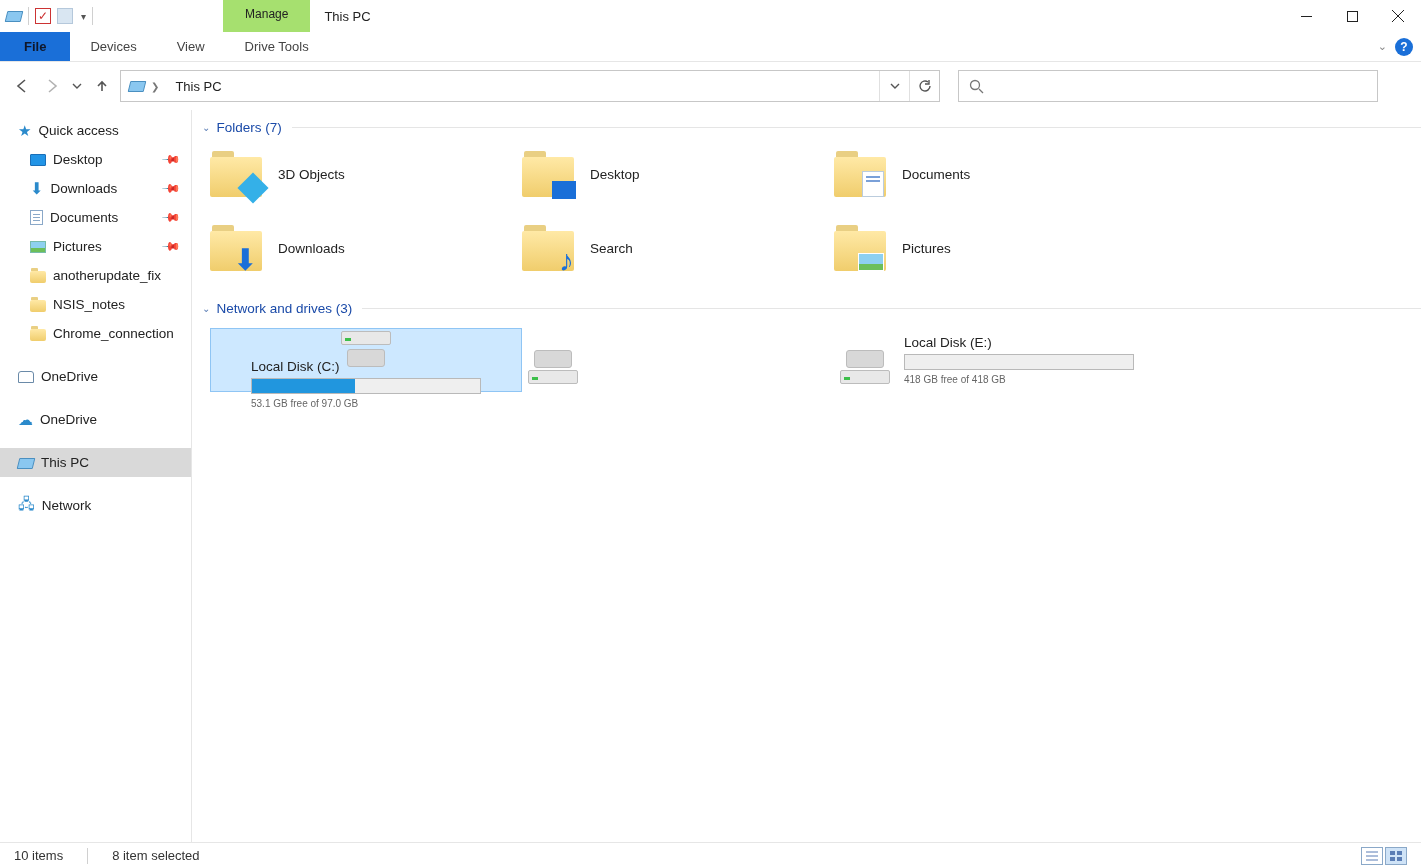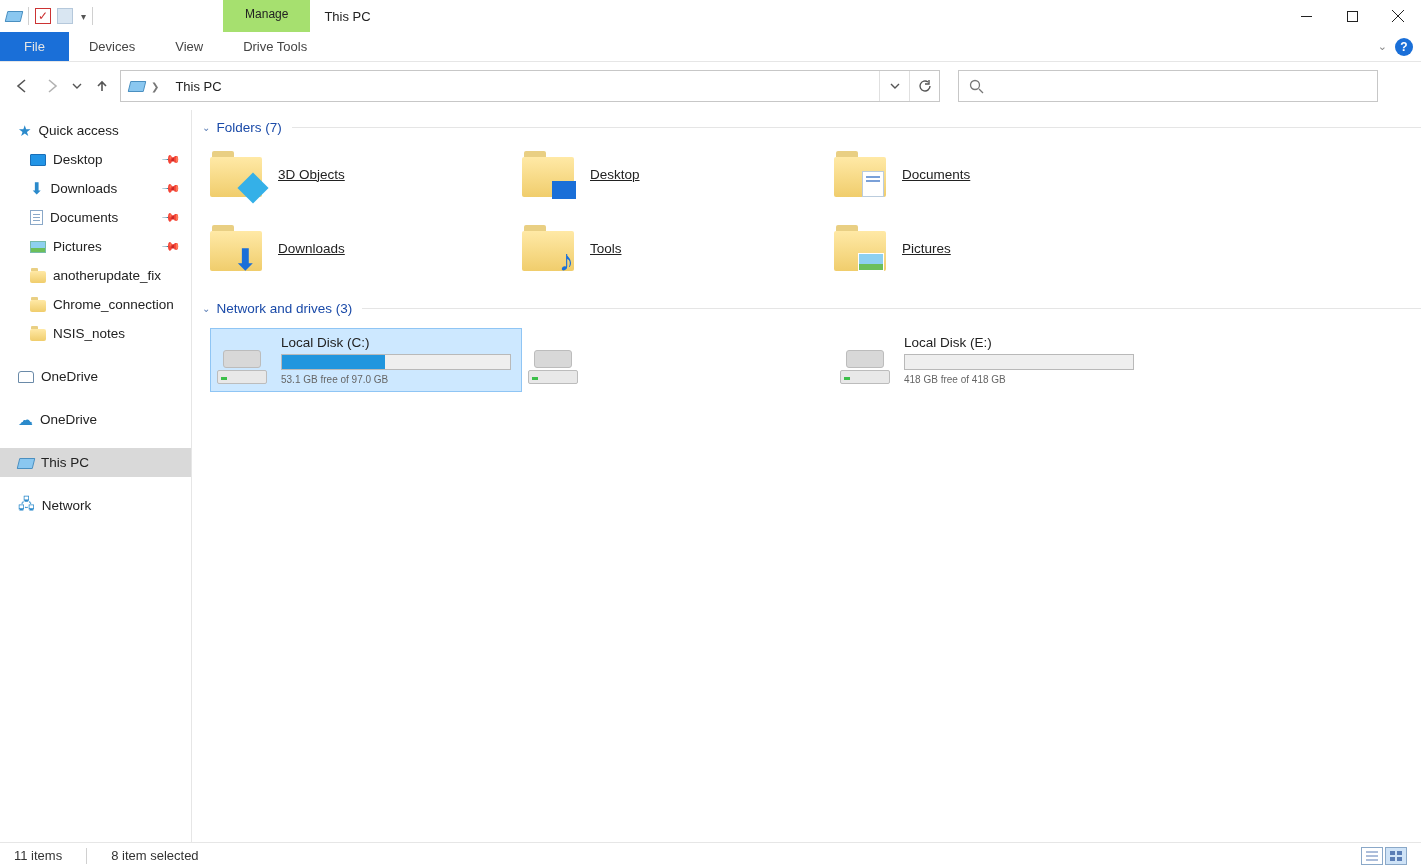--- a/index.html
+++ b/index.html
@@ -12,21 +12,21 @@
   .title-tabs { display: flex; align-items: stretch; margin-left: 120px; }
   .context-tab { background: #a6e06f; color: #222; font-size: 12px; padding: 7px 22px; }
   .title-text { display: flex; align-items: center; padding-left: 14px; font-size: 13px; }
   .win-controls { margin-left: auto; display: flex; }
   .win-btn { width: 46px; display: flex; align-items: center; justify-content: center; }
   .win-btn svg { stroke: #222; }
 
   
   .ribbon { height: 30px; display: flex; align-items: stretch; border-bottom: 1px solid #e6e6e6; position: relative; }
   .ribbon-tab { padding: 0 20px; display: flex; align-items: center; font-size: 13px; color: #444; }
-  .ribbon-tab.file { background: #1a6fd8; color: #e5e5e5; padding: 1px 24px; }
+  .ribbon-tab.file { background: #1a6fd8; color: #0f172a; padding: 1px 24px; font-weight: bold; }
   .ribbon-right { margin-left: auto; display: flex; align-items: center; padding-right: 8px; gap: 8px; }
   .help-circle { width: 18px; height: 18px; border-radius: 50%; background: #1a6fd8; color: #fff; font-size: 12px; font-weight: bold; display: flex; align-items: center; justify-content: center; }
 
   
   .navrow { height: 48px; display: flex; align-items: center; padding: 0 10px; gap: 6px; }
   .nav-btn { width: 24px; height: 24px; display: flex; align-items: center; justify-content: center; }
   .addrbar { flex: 1; height: 32px; border: 1px solid #c7c7c7; display: flex; align-items: center; max-width: 820px; }
   .addrbar .crumb { display: flex; align-items: center; padding: 0 8px; gap: 6px; height: 100%; }
   .addrbar .spacer { flex: 1; }
   .addr-btn { width: 30px; height: 100%; display: flex; align-items: center; justify-content: center; border-left: 1px solid #e0e0e0; }
@@ -42,29 +42,29 @@
   .tree-item.selected { background: #d9d9d9; }
   .tree-group-gap { height: 14px; }
   .pin { position: absolute; right: 12px; color: #7a7a7a; font-size: 12px; transform: rotate(45deg); }
 
   .content { flex: 1; overflow-y: auto; padding-bottom: 30px; }
   .group-header { display: flex; align-items: center; padding: 10px 0 6px 10px; color: #1a4aa8; font-size: 13.5px; }
   .group-header .line { flex: 1; height: 1px; background: #e5e5e5; margin-left: 10px; }
   .chev { margin-right: 6px; font-size: 10px; color: #5a7db5; }
 
   .folder-grid { display: grid; grid-template-columns: repeat(3, 312px); gap: 20px 0; padding: 6px 0 16px 18px; }
-  .folder-item { display: flex; align-items: center; gap: 16px; height: 54px; text-decoration: underline; }
+  .folder-item { display: flex; align-items: center; gap: 16px; height: 54px; }
   .folder-icon-lg { width: 52px; height: 46px; position: relative; }
   .folder-back { position: absolute; width: 52px; height: 40px; bottom: 0; background: linear-gradient(#ffe9a6,#f0cd6c); border-radius: 2px; }
   .folder-tab { position: absolute; width: 22px; height: 8px; top: 0; left: 2px; background: #e9cf83; border-radius: 2px 2px 0 0; }
   .folder-name { font-size: 13.5px; }
 
   .drive-grid { display: grid; grid-template-columns: repeat(3, 312px); gap: 10px 0; padding: 6px 0 0 18px; }
   .drive-item { display: flex; align-items: center; gap: 14px; height: 64px; padding: 6px; }
-  .drive-item.selected { background: #cde8ff; border: 1px solid #8fc5f4; }
+  .drive-item.selected { background: #cde8ff; border: 1px solid #8fc5f4; flex-direction: column; }
   .drive-icon { width: 50px; height: 38px; position: relative; margin-top: 10px; }
   .drive-box { position: absolute; bottom: 0; width: 50px; height: 14px; background: #e8e8e8; border: 1px solid #bcbcbc; border-radius: 2px; }
   .drive-led { position: absolute; bottom: 4px; left: 4px; width: 6px; height: 3px; background: #3cbf4a; }
   .drive-disc { position: absolute; top: 4px; left: 6px; width: 38px; height: 18px; background: #d8d8d8; border: 1px solid #bcbcbc; border-radius: 3px; }
   .drive-info { flex: 1; }
   .drive-label { font-size: 13.5px; margin-bottom: 4px; }
   .drive-bar { width: 230px; height: 16px; border: 1px solid #b9b9b9; background: #efefef; margin-bottom: 4px; position: relative; }
   .drive-fill { height: 100%; background: #2196de; }
   .drive-free { font-size: 10px; color: #666; }
 
@@ -229,25 +229,25 @@
           <span class="ic ic-pic"></span>
           <span>Pictures</span>
           <span class="pin">📌</span>
         </div>
         <div class="tree-item sub">
           <span class="ic ic-folder-mini"></span>
           <span>anotherupdate_fix</span>
         </div>
         <div class="tree-item sub">
           <span class="ic ic-folder-mini"></span>
+          <span>NSIS_notes</span>
+        </div>
+        <div class="tree-item sub">
+          <span class="ic ic-folder-mini"></span>
           <span>Chrome_connection</span>
-        </div>
-        <div class="tree-item sub">
-          <span class="ic ic-folder-mini"></span>
-          <span>NSIS_notes</span>
         </div>
       </div>
     <div class="tree-group-gap"></div>
     <div class="tree-item">
       <span style="width:16px;height:12px;border:1.5px solid #6a8aa8;border-radius:3px 3px 0 0;background:#fff;"></span>
       <span>OneDrive</span>
     </div>
     <div class="tree-group-gap"></div>
     <div class="tree-item">
       <span class="ic-cloud">☁</span>
@@ -303,21 +303,21 @@
             <div class="overlay ov-dl">⬇</div>
           </div>
           <div class="folder-name">Downloads</div>
         </div>
         <div class="folder-item">
           <div class="folder-icon-lg">
             <div class="folder-tab"></div>
             <div class="folder-back"></div>
             <div class="overlay ov-music">♪</div>
           </div>
-          <div class="folder-name">Tools</div>
+          <div class="folder-name">Search</div>
         </div>
         <div class="folder-item">
           <div class="folder-icon-lg">
             <div class="folder-tab"></div>
             <div class="folder-back"></div>
             <div class="overlay ov-pic"></div>
           </div>
           <div class="folder-name">Pictures</div>
         </div>
       </div>
@@ -361,21 +361,21 @@
               <div class="drive-fill" style="width:0%"></div>
             </div>
             <div class="drive-free">418 GB free of 418 GB</div>
           </div>
         </div>
       </div>
   </div>
 </div>
 
 <div class="statusbar">
-  <span>11 items</span>
+  <span>10 items</span>
   <span class="sep"></span>
   <span>8 item selected</span>
   <div class="views">
     <div class="view-btn">
         <svg width="12" height="10">
           <line x1="0" y1="1" x2="12" y2="1" stroke="#5a7db5"></line>
           <line x1="0" y1="5" x2="12" y2="5" stroke="#5a7db5"></line>
           <line x1="0" y1="9" x2="12" y2="9" stroke="#5a7db5"></line>
         </svg>
       </div>

